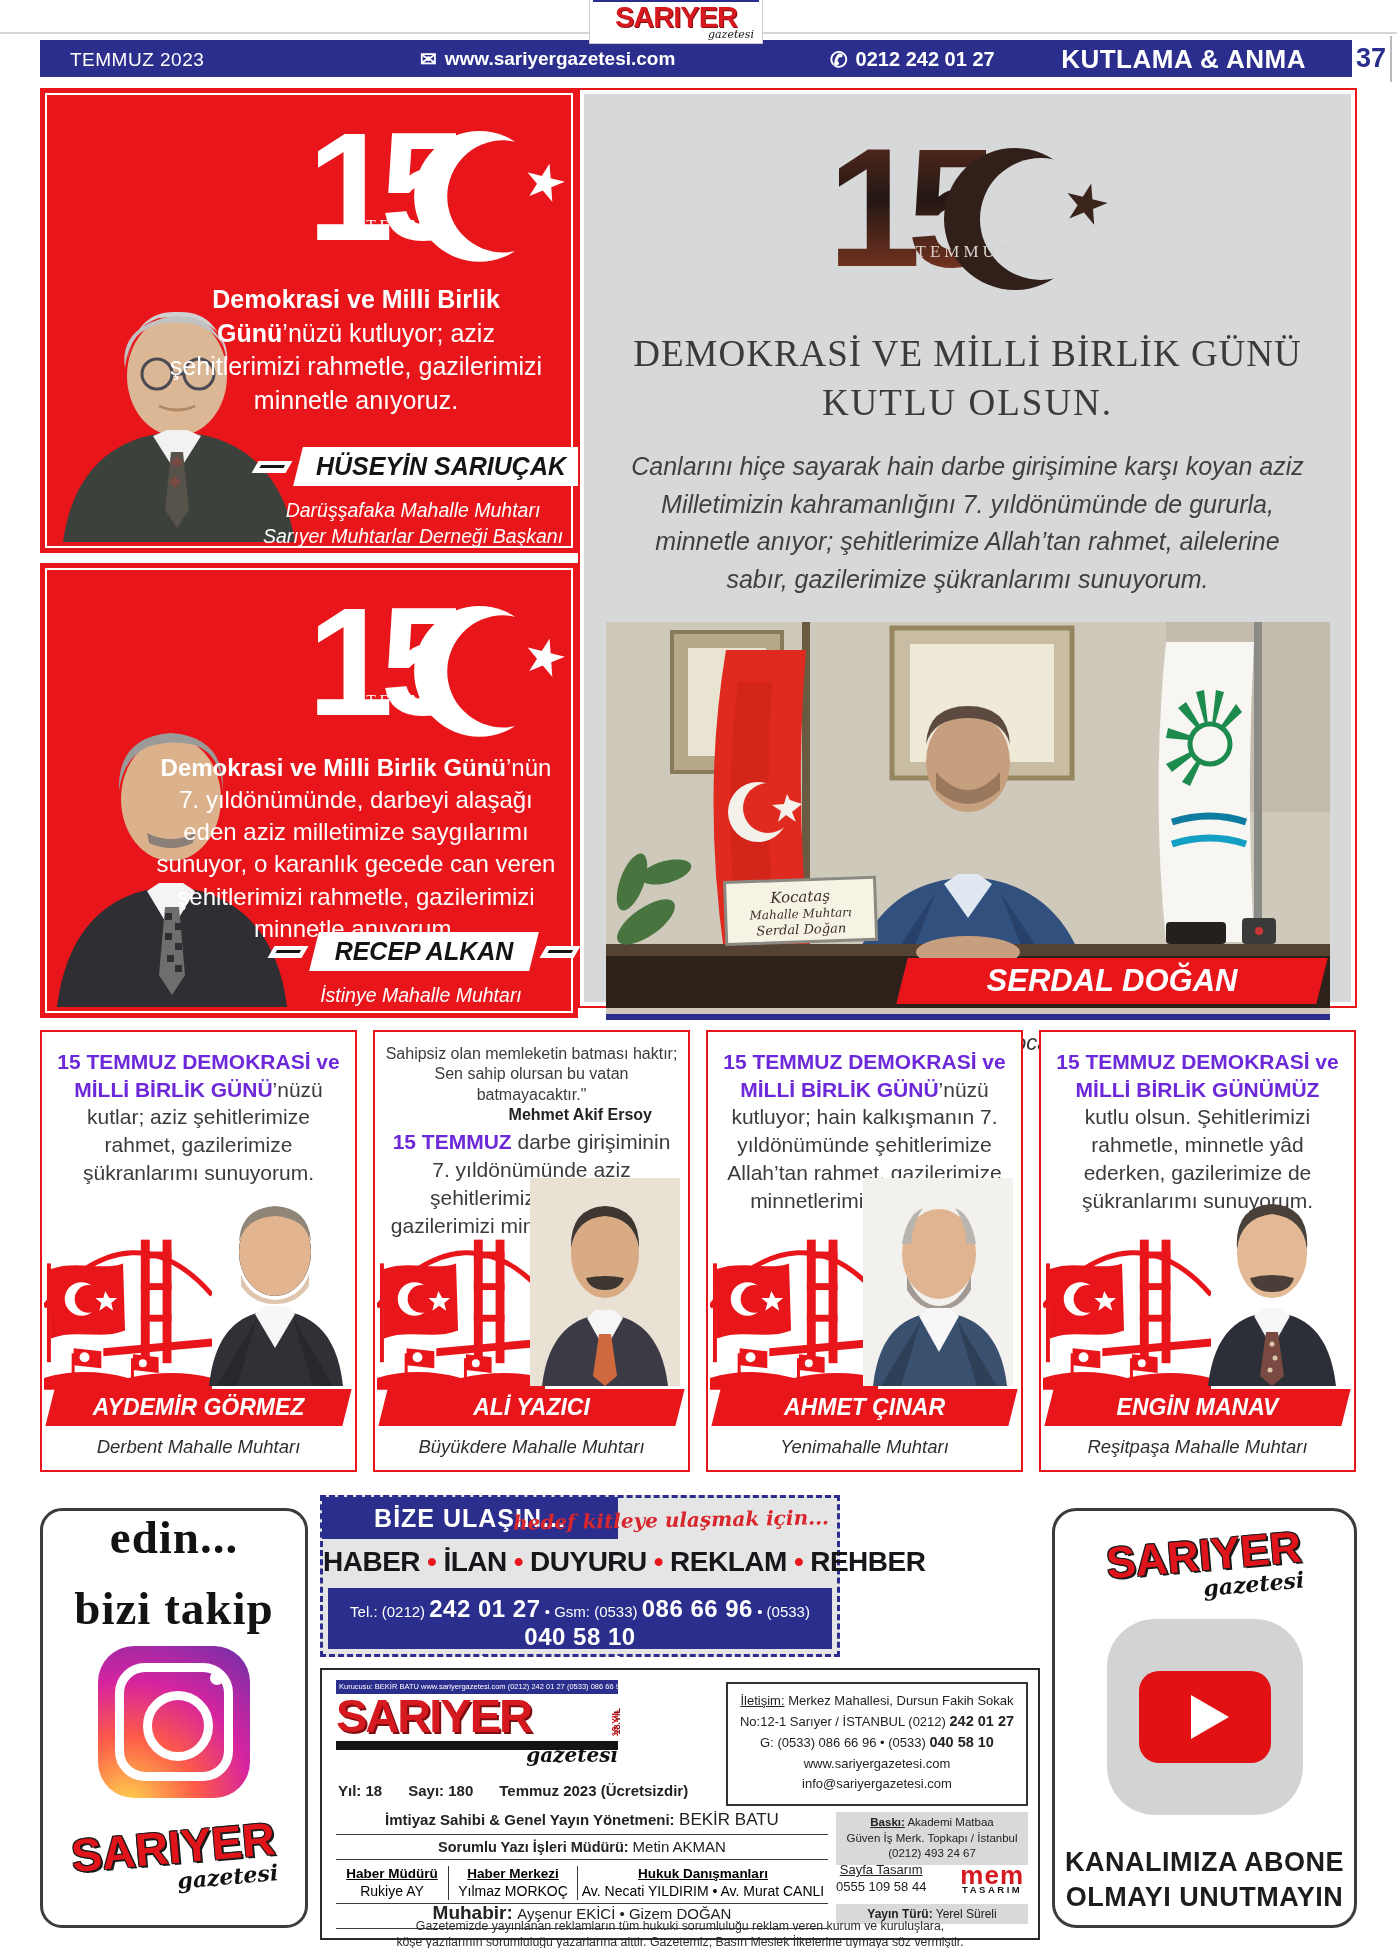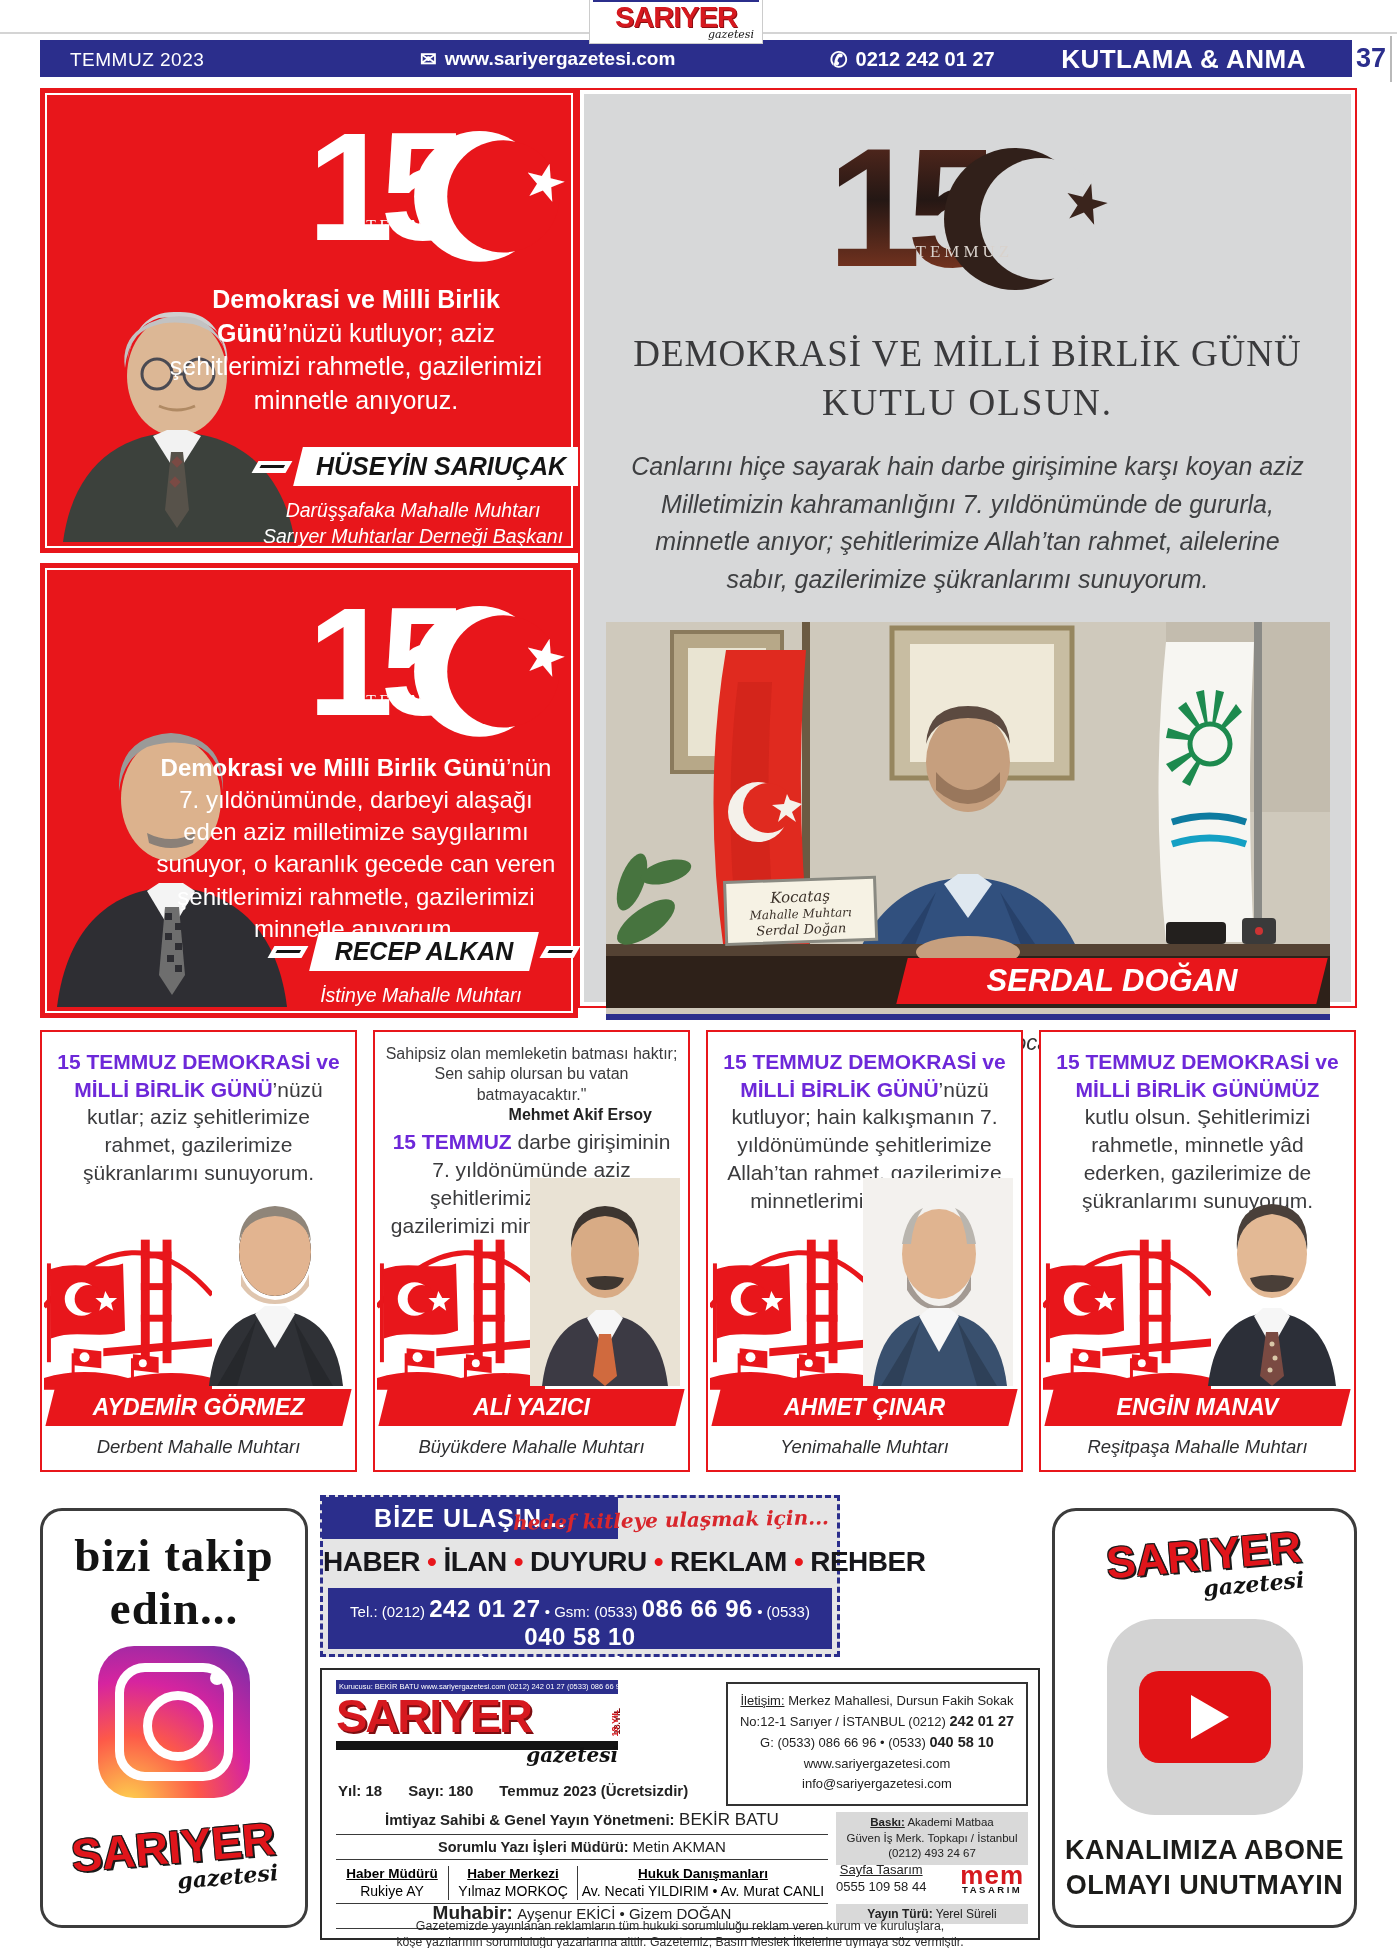--- a/index.html
+++ b/index.html
@@ -153,21 +153,21 @@
   .imp-yayin .lbl{font-weight:800}
   .imp-disclaimer{position:absolute;left:10px;right:10px;top:248px;text-align:center;font-size:12.3px;color:#2b2b2b;line-height:1.32}
 
   
   .ytbox{position:absolute;left:1052px;top:1508px;width:305px;height:420px;border:3px solid #3c3c3c;border-radius:24px;text-align:center;box-sizing:border-box}
   .ytbox .brand-logo{margin-top:22px}
   .ytbox .brand-main{font-size:44px}
   .yt-icon{position:relative;width:196px;height:196px;margin:18px auto 0;border-radius:48px;background:#d3d3d3}
   .yt-red{position:absolute;left:50%;top:50%;width:132px;height:92px;margin:-46px 0 0 -66px;border-radius:20px;background:#e11114}
   .yt-play{position:absolute;left:50%;top:50%;margin:-22px 0 0 -14px;width:0;height:0;border-left:38px solid #fff;border-top:22px solid transparent;border-bottom:22px solid transparent}
-  .yt-text{margin-top:18px;font-size:27px;font-weight:700;color:#1c1c1a;letter-spacing:.5px;line-height:1.3}
+  .yt-text{margin-top:30px;font-size:27px;font-weight:700;color:#1c1c1a;letter-spacing:.5px;line-height:1.3}
 
   svg text{font-family:"DejaVu Serif",serif}
 </style>
 </head>
 <body>
 
 <div class="page">
 
   <div class="top-hairline"></div>
   <div class="edge-tick"></div>
@@ -522,22 +522,22 @@
     </div>
     <div class="nb-row">
       <div class="nb nb-red-bg">
           <span>ENGİN MANAV</span>
         </div>
     </div>
     <p class="card-title">Reşitpaşa Mahalle Muhtarı</p>
   </section>
 
   <aside class="follow">
+    <div class="follow-line">edin...</div>
     <div class="follow-line first">bizi takip</div>
-    <div class="follow-line">edin...</div>
     <div class="ig-icon">
       <span class="ig-frame"></span>
       <span class="ig-lens"></span>
       <span class="ig-dot"></span>
     </div>
     <div class="brand-logo">
       <span class="brand-main">SARIYER</span>
       <span class="brand-sub">gazetesi</span>
     </div>
   </aside>

